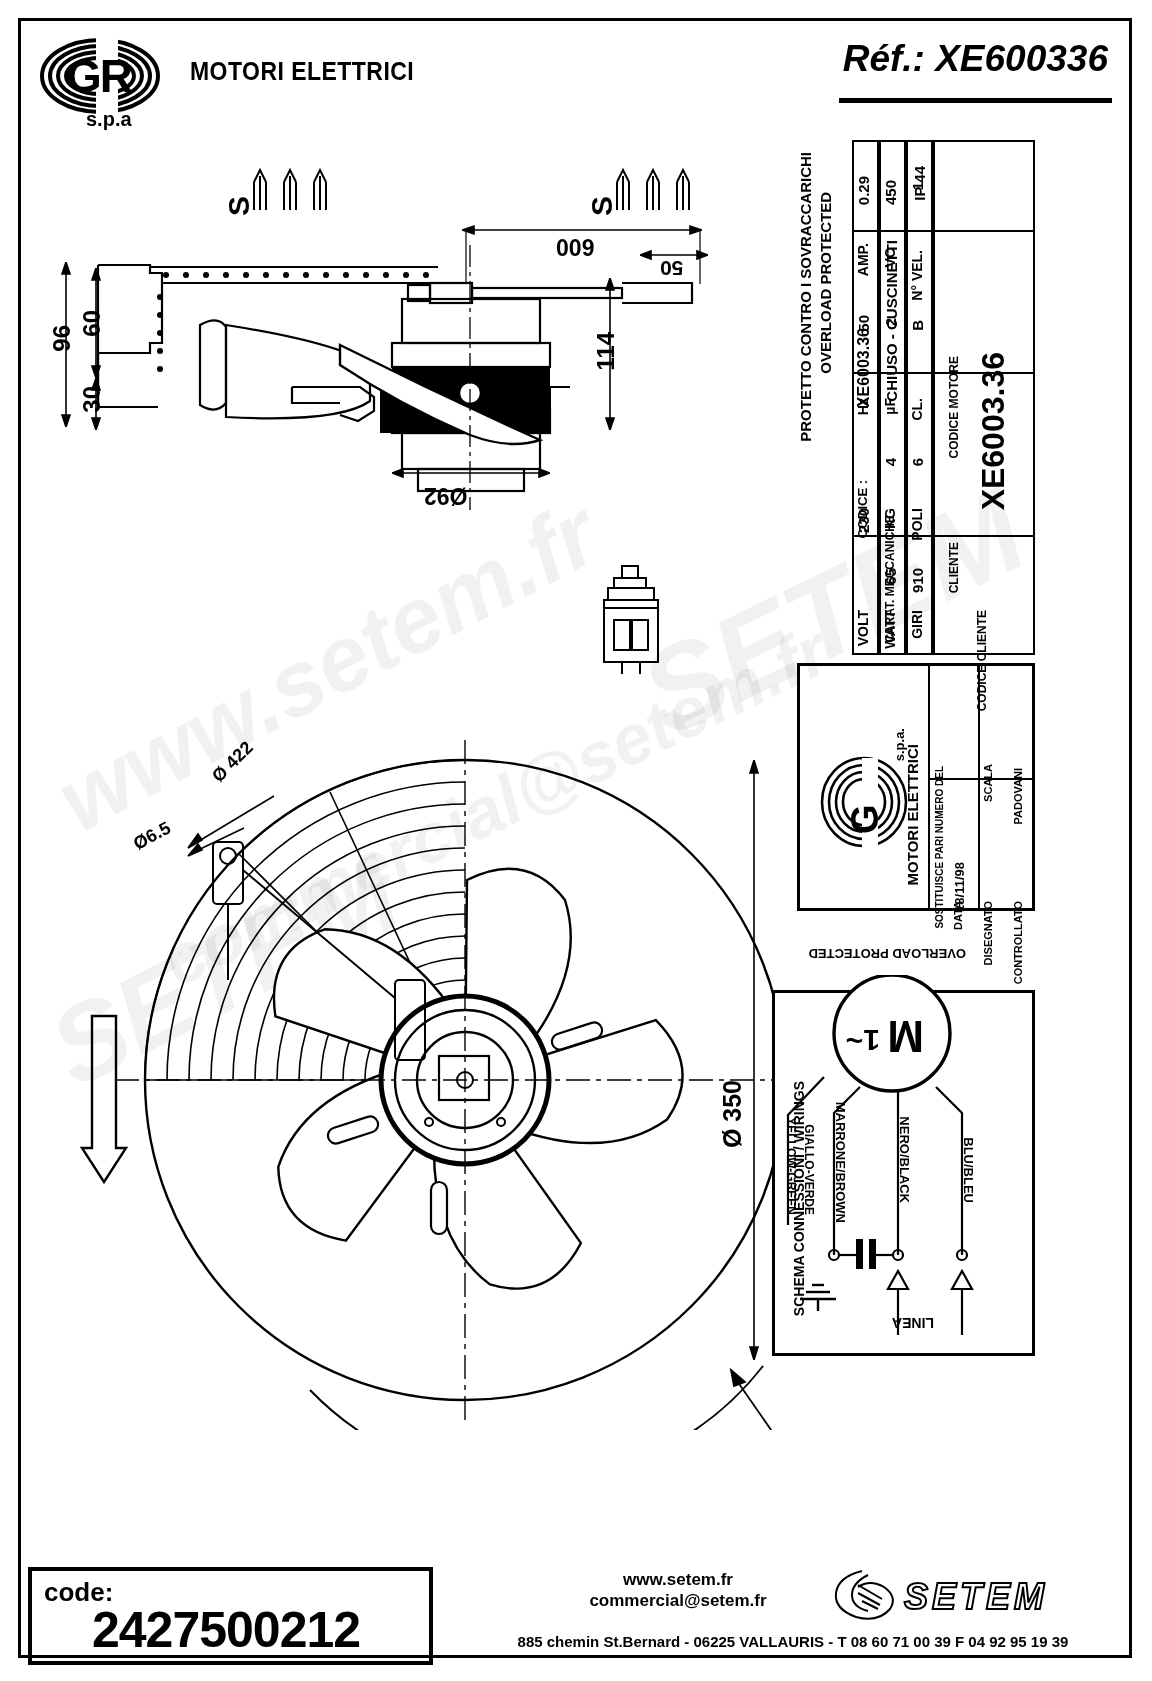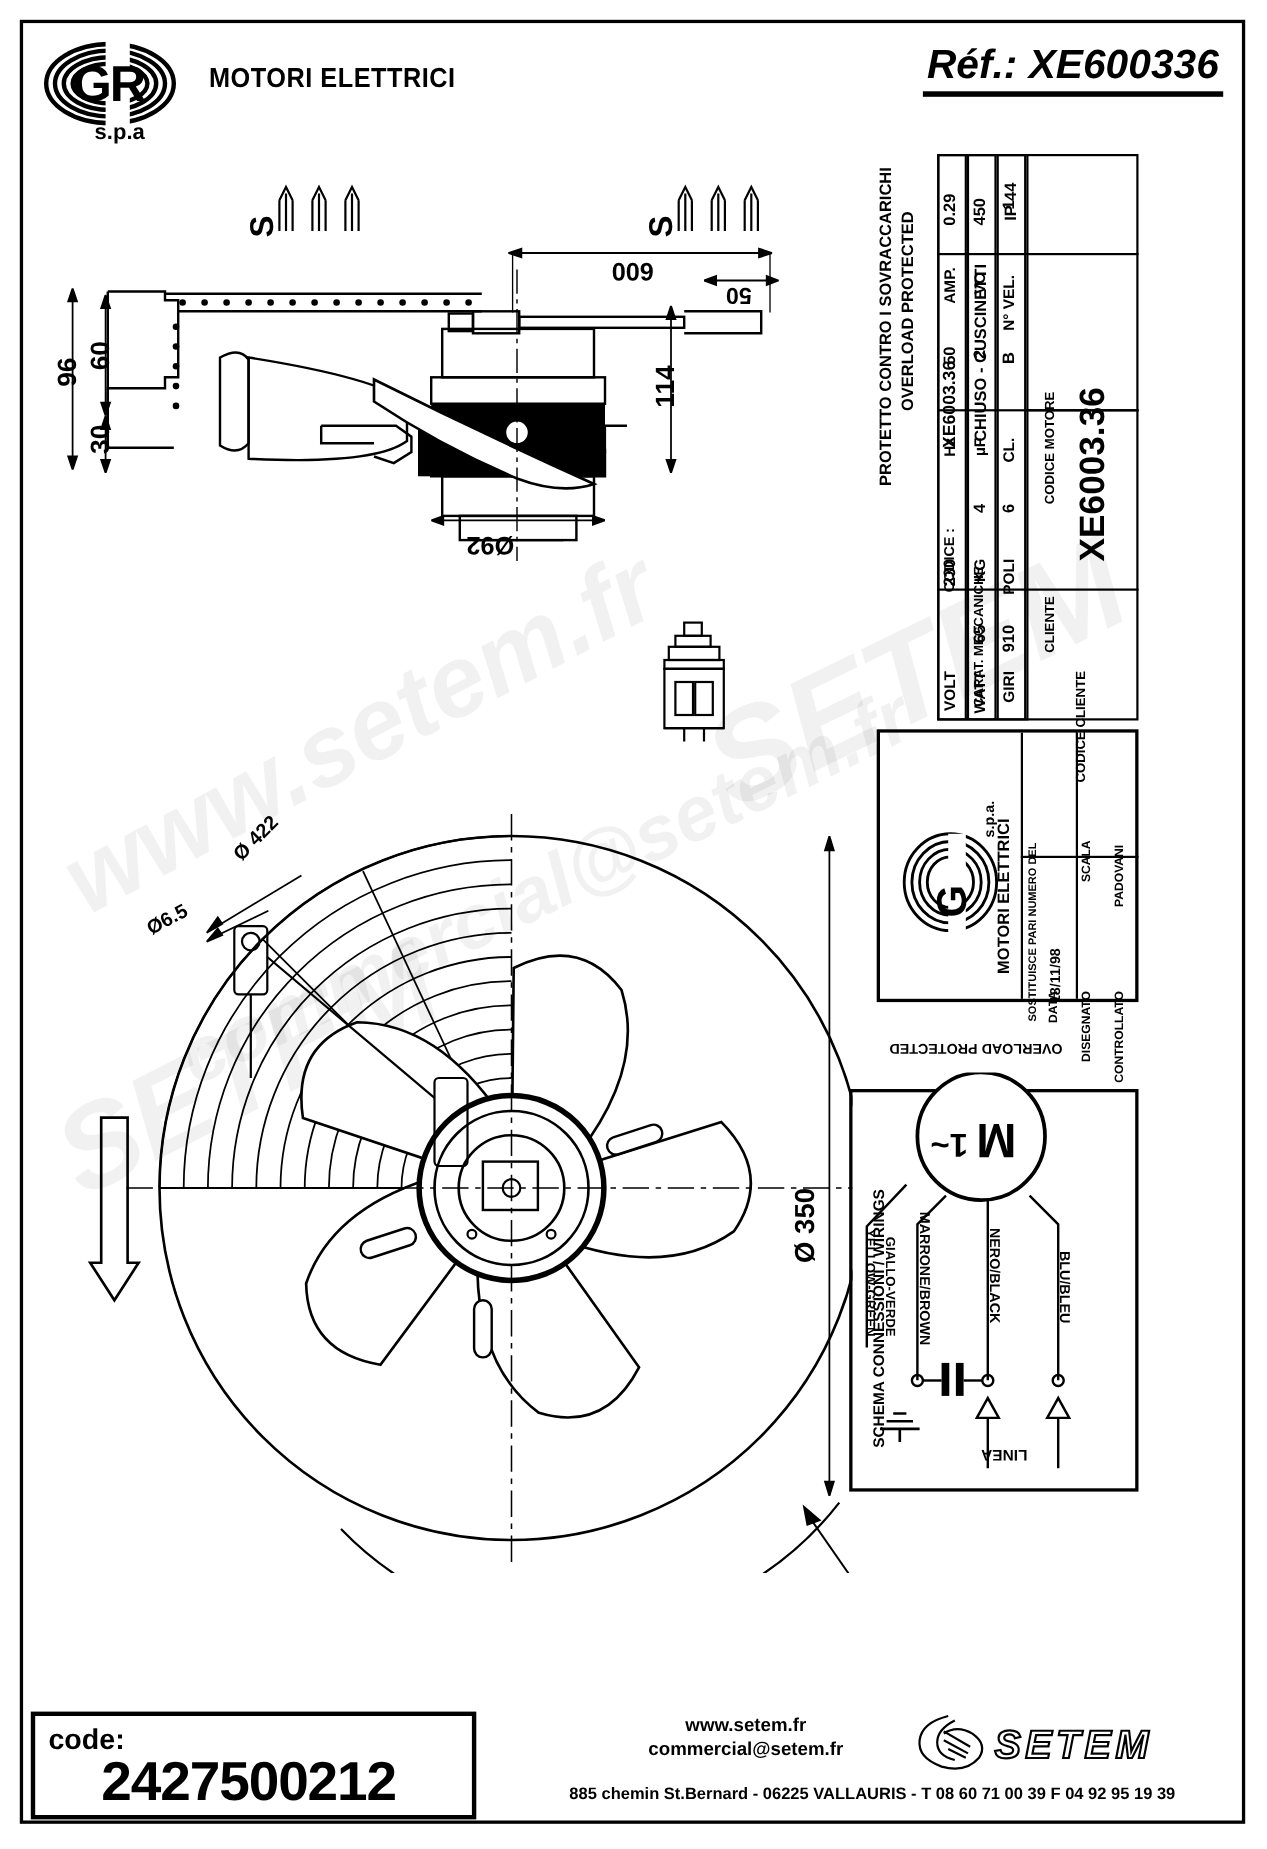--- a/index.html
+++ b/index.html
@@ -8,41 +8,41 @@
 
   
   .frame{position:absolute;left:18px;top:18px;width:1114px;height:1640px;border:3px solid #000;box-sizing:border-box;}
 
   
   .logo-wrap{position:absolute;left:38px;top:34px;width:150px;height:100px;}
   .logo-wrap svg{display:block;}
   .brand-text{position:absolute;left:190px;top:57px;font-size:25px;font-weight:bold;letter-spacing:.5px;
     font-family:"Liberation Sans",sans-serif;color:#000;transform:scaleX(.92);transform-origin:left center;}
   .ref{position:absolute;right:40px;top:38px;font-size:37px;font-weight:bold;font-style:italic;
-    border-bottom:5px solid #000;padding:0 4px 3px 4px;white-space:nowrap;}
+    border-bottom:5px solid #000;padding:0 4px 18px 4px;white-space:nowrap;}
 
   
   .t{position:absolute;font-family:"Liberation Sans",sans-serif;color:#000;white-space:nowrap;}
   .b{font-weight:bold;}
   .ext{position:absolute;background:#000;}
 
   
   .spectable{position:absolute;left:797px;top:140px;width:238px;height:515px;}
   .spectable .cellbox{position:absolute;box-sizing:border-box;border:2px solid #000;}
   .lbl{position:absolute;font-weight:bold;font-family:"Liberation Sans",sans-serif;color:#000;white-space:nowrap;
        writing-mode:vertical-rl;transform:rotate(180deg);}
 
   
   .titleblock{position:absolute;left:797px;top:663px;width:238px;height:248px;border:3px solid #000;box-sizing:border-box;}
 
   
   .wirebox{position:absolute;left:772px;top:990px;width:263px;height:366px;border:3px solid #000;box-sizing:border-box;}
 
   
-  .footer{position:absolute;left:18px;bottom:15px;width:1114px;height:120px;text-decoration:underline;}
+  .footer{position:absolute;left:18px;bottom:4px;width:1114px;height:120px;text-decoration:underline;}
   .codebox{position:absolute;left:10px;top:10px;width:405px;height:98px;border:4px solid #000;box-sizing:border-box;}
   .codelabel{position:absolute;left:12px;top:6px;font-size:26px;font-weight:bold;}
   .codeval{position:absolute;left:60px;top:30px;font-size:50px;font-weight:bold;letter-spacing:-1px;}
   .setem-lines{position:absolute;left:450px;top:12px;width:420px;text-align:center;}
   .setem-lines div{font-size:17px;font-weight:bold;line-height:1.25;}
   .addr{position:absolute;left:430px;top:76px;width:690px;text-align:center;font-size:15px;font-weight:bold;}
   .setemlogo{position:absolute;left:800px;top:8px;width:260px;height:62px;}
 
   
   .wm{position:absolute;color:rgba(0,0,0,0.055);font-weight:bold;font-style:italic;pointer-events:none;

